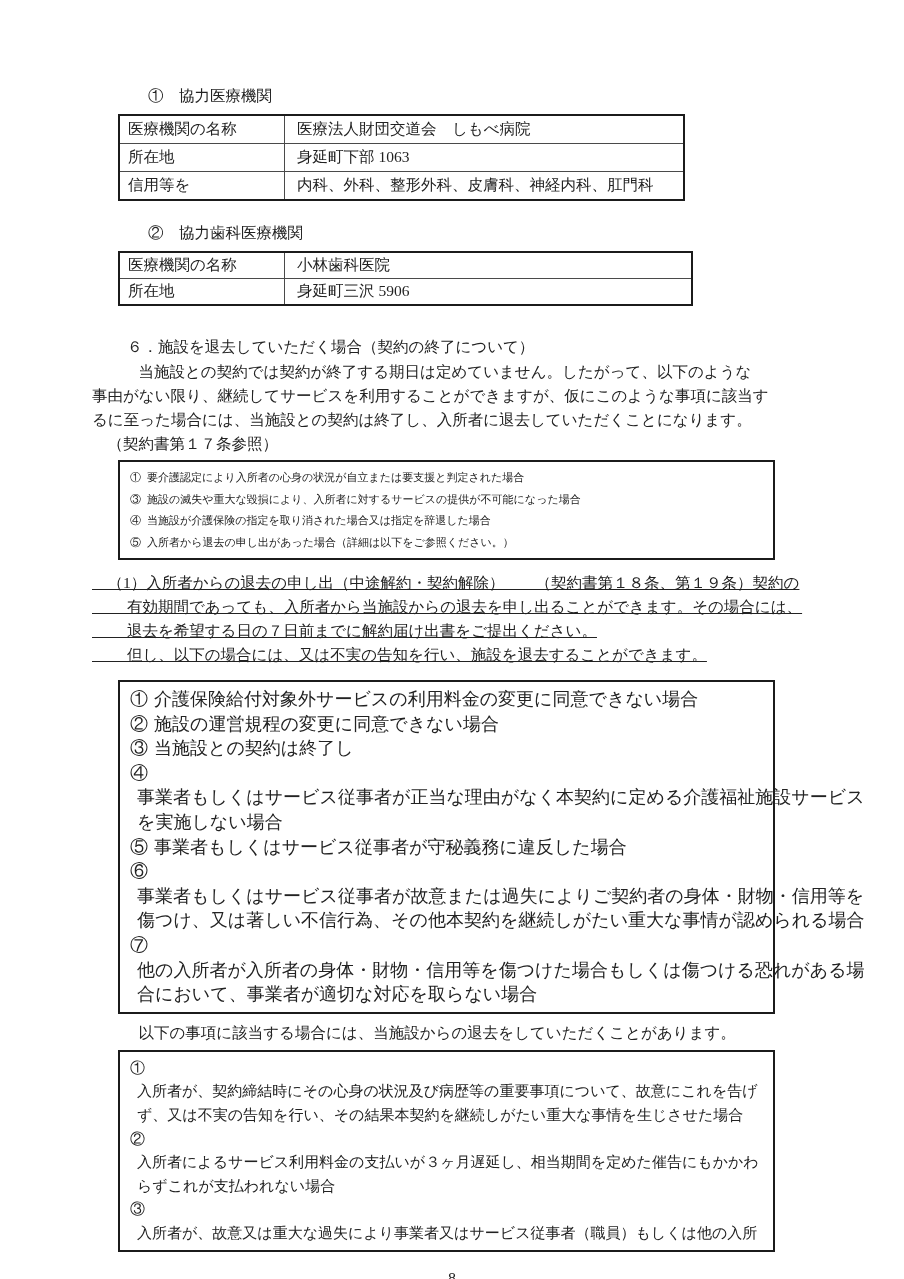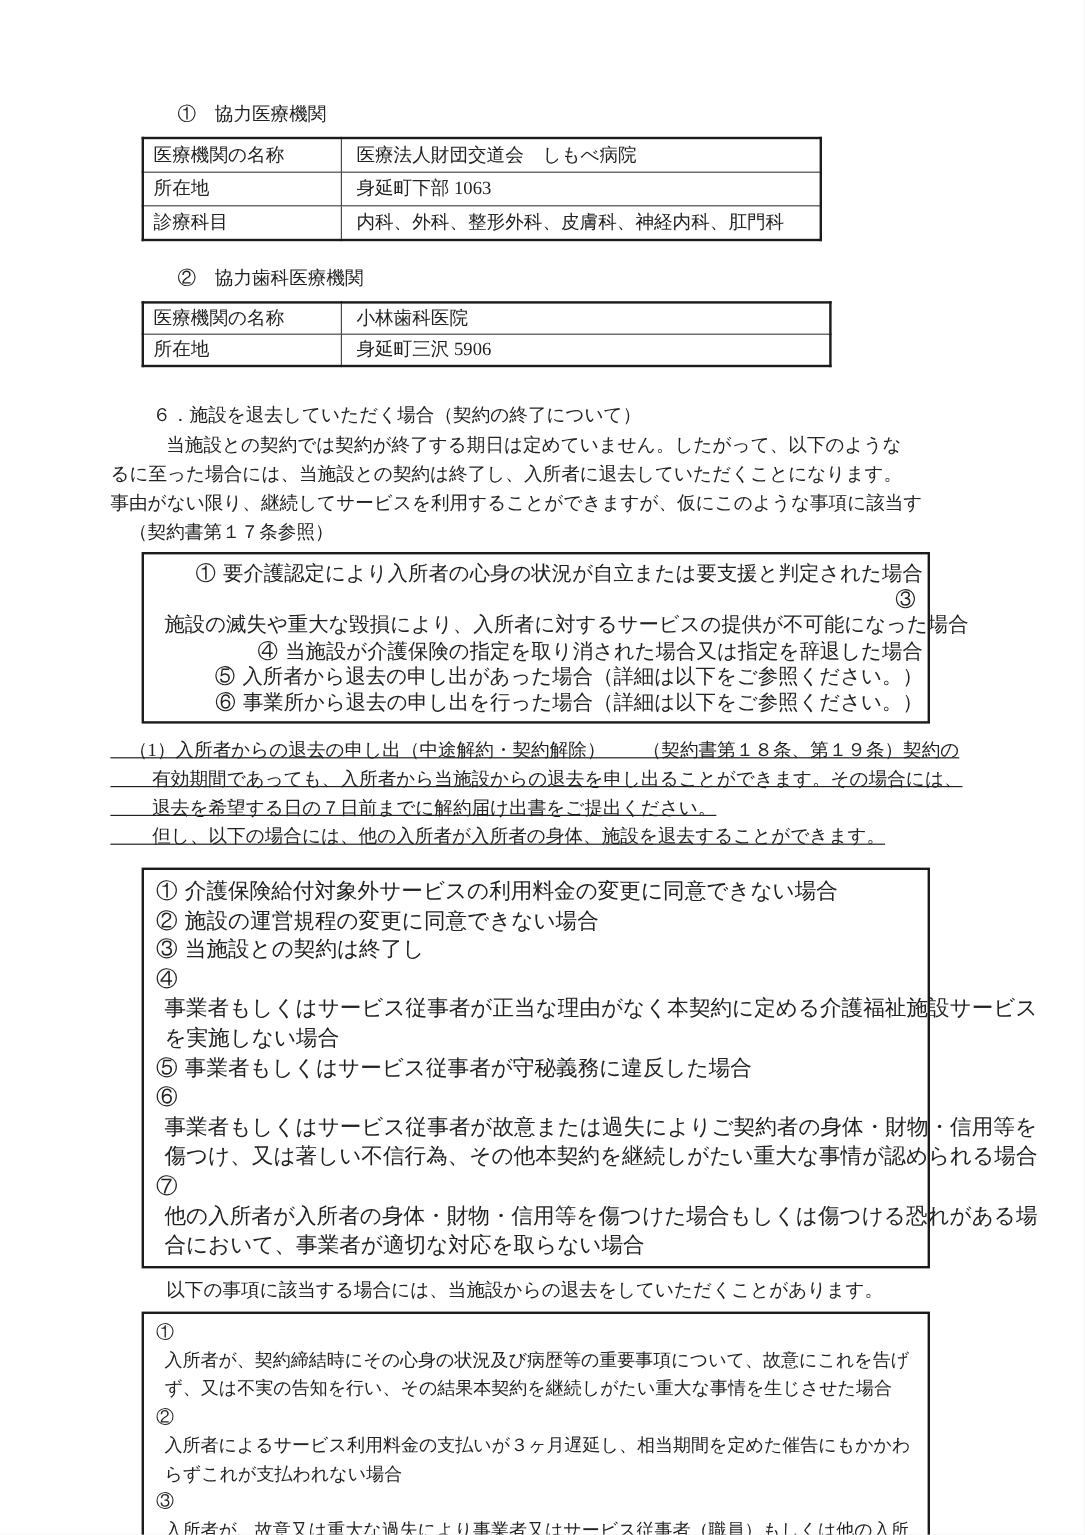--- a/index.html
+++ b/index.html
@@ -42,21 +42,21 @@
 
   .rule-box {
     box-sizing: border-box;
     width: 657px;
     margin-left: 26px;
     border: 2px solid #1b1b1b;
     padding: 5px 4px 5px 10px;
   }
   .box-item { margin-left: 7px; text-indent: -7px; }
   .box1 { margin-top: 4px; }
-  .box1 .box-item { line-height: 21.5px; font-size: 17px; text-align: right; }
+  .box1 .box-item { line-height: 21.5px; font-size: 11px; }
   .box2 { margin-top: 13px; padding-top: 5px; padding-bottom: 5px; }
   .box2 .box-item { line-height: 24.6px; font-size: 18px; }
   .box3 { margin-top: 5px; }
   .box3 .box-item { line-height: 23.6px; font-size: 15px; }
   .item-num { margin-right: 6px; }
   .item-text { white-space: pre; }
 
   .sub1 { margin-top: 11px; text-decoration: underline; }
   .sub2 { margin-top: 7px; }
 
@@ -77,21 +77,21 @@
         <td class="cell-label">医療機関の名称</td>
         <td class="cell-value">医療法人財団交道会　しもべ病院</td>
       </tr>
 
       <tr>
         <td class="cell-label">所在地</td>
         <td class="cell-value">身延町下部 1063</td>
       </tr>
 
       <tr>
-        <td class="cell-label">診療科目</td>
+        <td class="cell-label">信用等を</td>
         <td class="cell-value">内科、外科、整形外科、皮膚科、神経内科、肛門科</td>
       </tr>
     </tbody>
 </table>
 
 <div class="h-circled second">②　協力歯科医療機関</div>
 
 <table class="info-table t-dental">
   <tbody>
 
@@ -106,24 +106,24 @@
       </tr>
     </tbody>
 </table>
 
 <div class="sec-heading">６．施設を退去していただく場合（契約の終了について）</div>
 
 <div class="para">
 
     <div class="line">　　　当施設との契約では契約が終了する期日は定めていません。したがって、以下のような</div>
 
+    <div class="line">事由がない限り、継続してサービスを利用することができますが、仮にこのような事項に該当す</div>
+
     <div class="line">るに至った場合には、当施設との契約は終了し、入所者に退去していただくことになります。</div>
 
-    <div class="line">事由がない限り、継続してサービスを利用することができますが、仮にこのような事項に該当す</div>
-
     <div class="line">　（契約書第１７条参照）</div>
   </div>
 
 <div class="rule-box box1">
 
     <div class="box-item">
       <span class="item-num">①</span><span class="item-text">要介護認定により入所者の心身の状況が自立または要支援と判定された場合</span>
     </div>
 
 
@@ -132,34 +132,31 @@
     </div>
 
     <div class="box-item">
       <span class="item-num">④</span><span class="item-text">当施設が介護保険の指定を取り消された場合又は指定を辞退した場合</span>
     </div>
 
     <div class="box-item">
       <span class="item-num">⑤</span><span class="item-text">入所者から退去の申し出があった場合（詳細は以下をご参照ください。）</span>
     </div>
 
-    <div class="box-item">
-      <span class="item-num">⑥</span><span class="item-text">事業所から退去の申し出を行った場合（詳細は以下をご参照ください。）</span>
-    </div>
   </div>
 
 <div class="para sub1">
 
     <div class="line">　（1）入所者からの退去の申し出（中途解約・契約解除）　　（契約書第１８条、第１９条）契約の</div>
 
     <div class="line">　　 有効期間であっても、入所者から当施設からの退去を申し出ることができます。その場合には、</div>
 
     <div class="line">　　 退去を希望する日の７日前までに解約届け出書をご提出ください。</div>
 
-    <div class="line">　　 但し、以下の場合には、他の入所者が入所者の身体、施設を退去することができます。</div>
+    <div class="line">　　 但し、以下の場合には、又は不実の告知を行い、施設を退去することができます。</div>
   </div>
 
 <div class="rule-box box2">
 
     <div class="box-item">
       <span class="item-num">①</span><span class="item-text">介護保険給付対象外サービスの利用料金の変更に同意できない場合</span>
     </div>
 
     <div class="box-item">
       <span class="item-num">②</span><span class="item-text">施設の運営規程の変更に同意できない場合</span>

